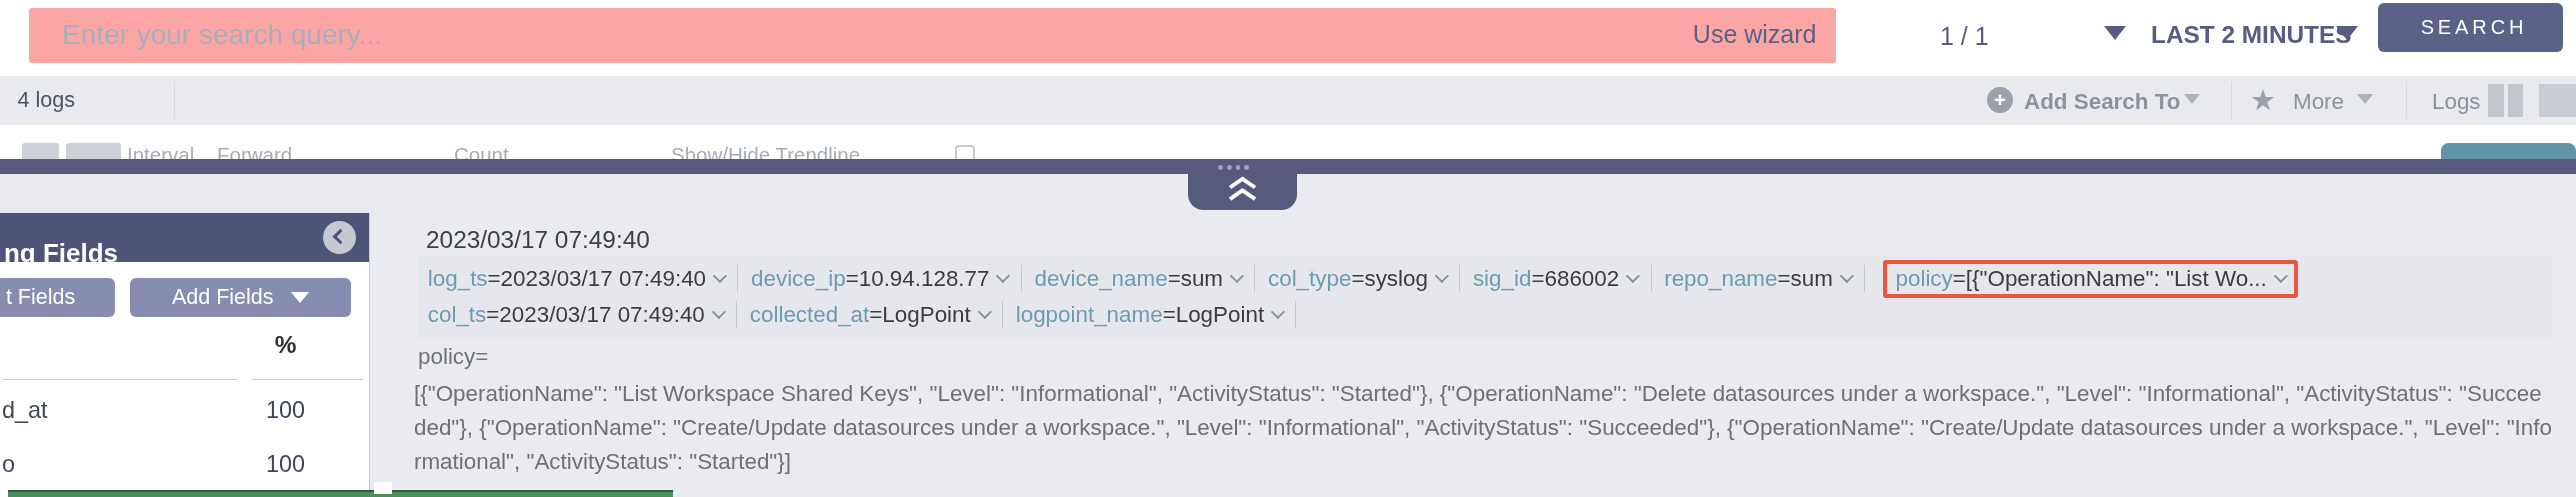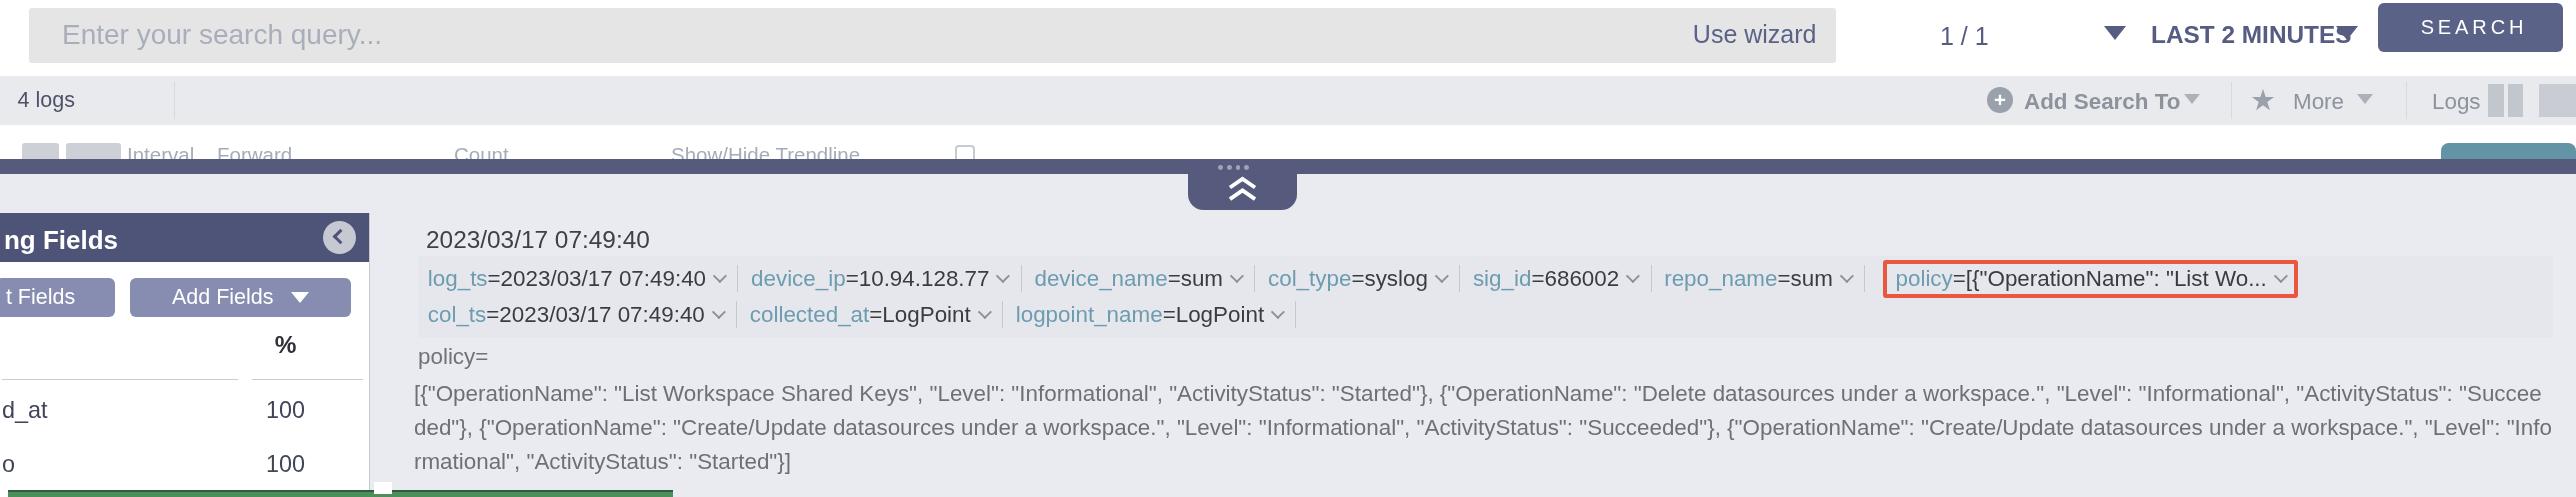--- a/index.html
+++ b/index.html
@@ -1,21 +1,21 @@
 <!DOCTYPE html>
 <html><head>
 <meta charset="utf-8">
 <style>
   * { margin:0; padding:0; box-sizing:border-box; }
   body { background:#fff; font-family:"Liberation Sans", sans-serif; }
   .screen { position:relative; width:2576px; height:498px; background:#ffffff; overflow:hidden; }
 
   
   .search-row { position:absolute; left:0; top:0; width:2576px; height:76px; background:#ffffff; }
-  .search-box { position:absolute; left:29px; top:7.8px; width:1807px; height:55px; background:#e5e5e5; border-radius:2.9px; }
+  .search-box { position:absolute; left:29px; top:7.8px; width:1807px; height:55px; background:#fca5a5; border-radius:2.9px; }
   .search-input { position:absolute; left:0; top:0; width:100%; height:100%; border:none; background:transparent; outline:none;
                   font-family:"Liberation Sans", sans-serif; font-size:28px; color:#3c4254; padding-left:33px; }
   .search-input::placeholder { color:#a8aeba; }
   .use-wizard { position:absolute; right:19.5px; top:12.7px; font-size:25px; color:#5b6287; cursor:pointer; }
   .page-ind { position:absolute; left:1940px; top:21.5px; font-size:25px; color:#565c82; }
   .tri-big { position:absolute; width:0; height:0; border-left:11.7px solid transparent; border-right:11.7px solid transparent; border-top:14.6px solid #565c82; }
   .tri-t1 { left:2104px; top:26px; }
   .tri-t2 { left:2336px; top:26px; }
   .time-range { position:absolute; left:2151px; top:20.5px; font-size:24.4px; font-weight:600; color:#565c82; }
   .search-btn { position:absolute; left:2378px; top:2.9px; width:185px; height:49px; background:#5b6288; border-radius:5.9px;
@@ -45,21 +45,21 @@
   .backdrop { position:absolute; left:0; top:174px; width:2576px; height:324px; background:#eaebf0; }
   .navy-bar { position:absolute; left:0; top:159px; width:2576px; height:14.6px; background:#565b7d; z-index:4; }
   .grip { position:absolute; left:1218px; top:4.9px; width:41px; height:6.8px; display:flex; gap:3.9px; align-items:center; }
   .grip i { width:4.9px; height:4.9px; border-radius:50%; background:#9fa3b8; }
   .pull-tab { position:absolute; left:1188px; top:159px; width:109px; height:51px; background:#565b7d; border-radius:0 0 15.6px 15.6px; z-index:3;
               display:flex; align-items:flex-end; justify-content:center; padding-bottom:7.8px; cursor:pointer; }
 
   
   .sidebar { position:absolute; left:0; top:213px; width:370px; height:285px; background:#ffffff; border-right:1px solid #c6c9d1; z-index:2; }
   .sb-header { position:absolute; left:0; top:0; width:100%; height:49px; background:#4e5478; }
-  .sb-title { position:absolute; left:3.9px; top:3px; line-height:49px; font-size:26px; font-weight:bold; color:#ffffff; }
+  .sb-title { position:absolute; left:3.9px; top:16px; line-height:49px; font-size:26px; font-weight:bold; color:#ffffff; }
   .collapse-btn { position:absolute; left:323px; top:7.8px; width:33px; height:33px; border-radius:50%; background:#c6c8d2; cursor:pointer; }
   .chev-left { position:absolute; left:11.7px; top:9.8px; width:10.7px; height:10.7px; border-left:3.9px solid #4e5478; border-bottom:3.9px solid #4e5478; transform:rotate(45deg); }
   .sb-btn { position:absolute; top:65px; height:39px; background:#868db1; border-radius:5.9px; color:#fff; font-size:21.5px; line-height:39px; cursor:pointer; }
   .sb-btn1 { left:-3.9px; width:119px; padding-left:9.8px; }
   .sb-btn2 { left:130px; width:221px; display:flex; align-items:center; justify-content:center; gap:17.6px; }
   .tri-white { width:0; height:0; border-left:9.8px solid transparent; border-right:9.8px solid transparent; border-top:11.7px solid #ffffff; }
   .pct-header { position:absolute; left:256px; top:118px; width:59px; text-align:center; font-size:24.4px; font-weight:bold; color:#2f2f38; }
   .sb-divider { position:absolute; top:166px; height:1px; background:#caccd4; }
   .sb-rows { position:absolute; left:0; top:176px; width:100%; }
   .sb-row { position:relative; height:54px; }

